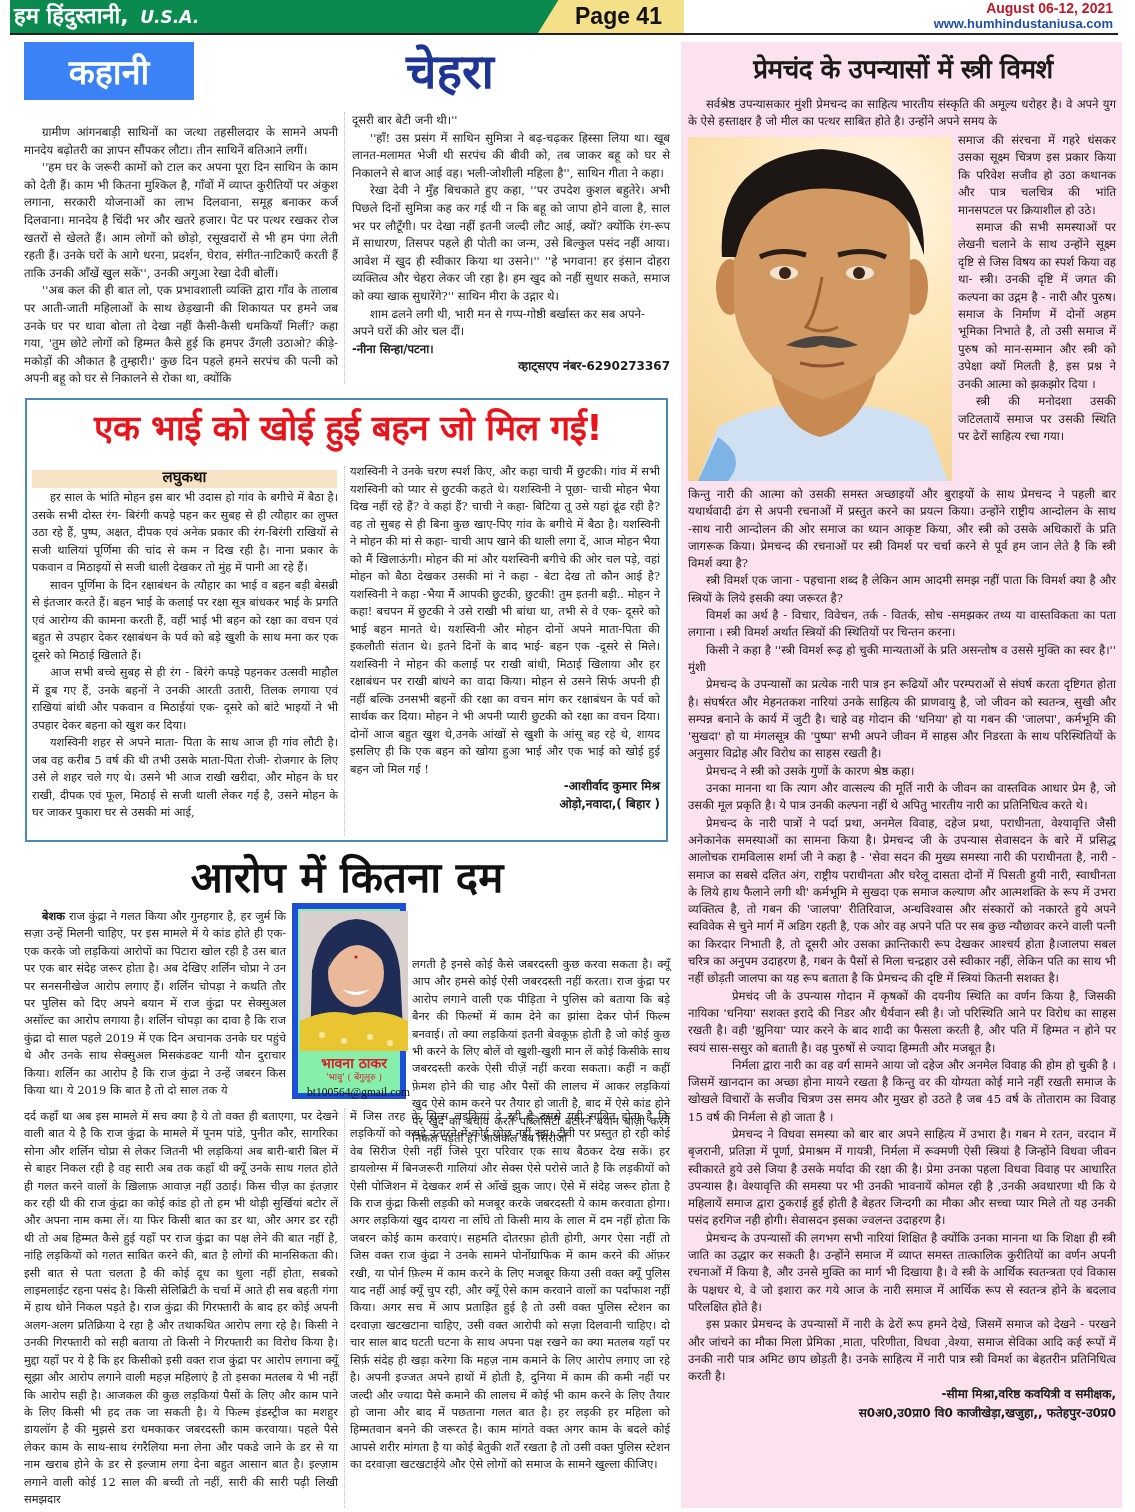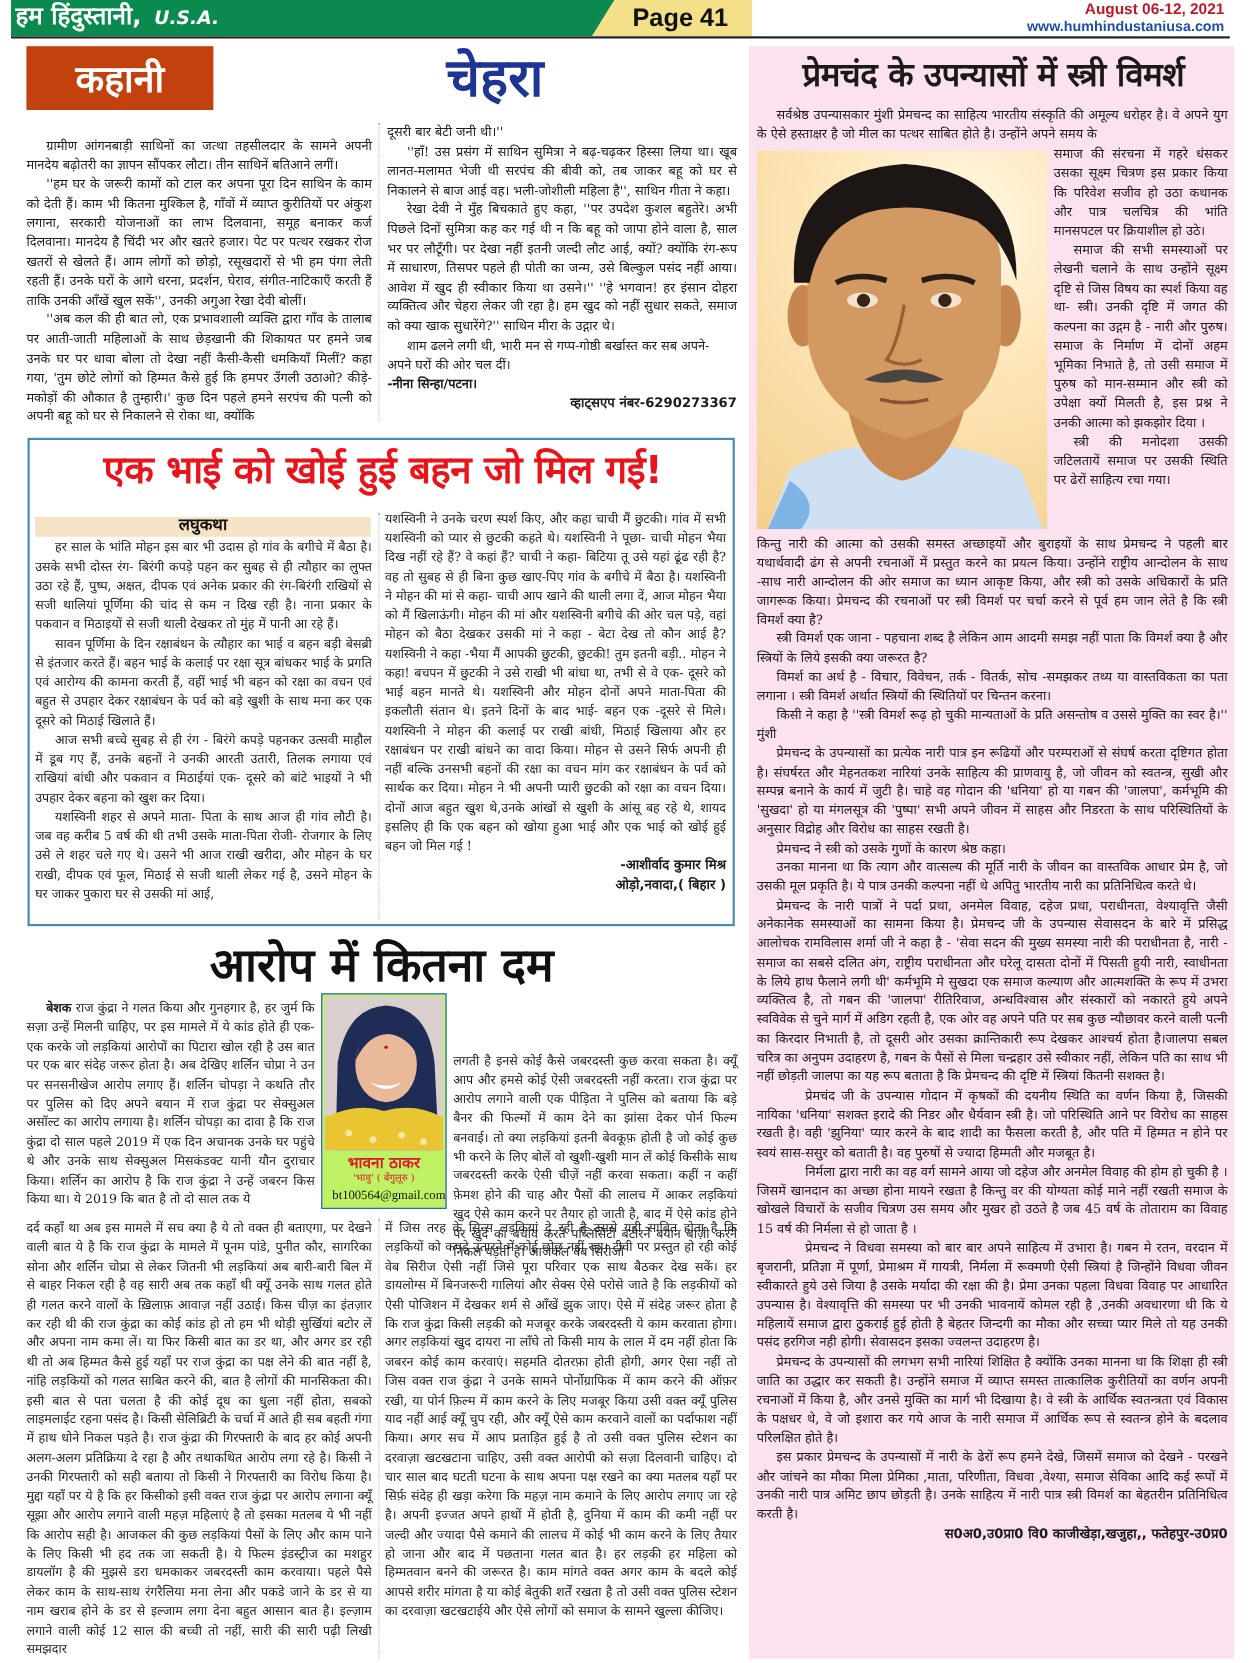--- a/index.html
+++ b/index.html
@@ -13,38 +13,38 @@
   .mast-title { position: absolute; left: 14px; top: 2px; color: #fff; font-family: "DejaVu Sans", sans-serif; font-weight: bold; font-size: 22px; line-height: 28px; white-space: nowrap; }
   .mast-title .usa { font-style: italic; font-size: 17px; margin-left: 4px; }
   .mast-yellow { position: absolute; left: 538px; top: 0; width: 146px; height: 33px; background: #f5e08a;
     clip-path: polygon(14% 0, 100% 0, 100% 100%, 0 100%); }
   .page-no { position: absolute; left: 575px; top: 2px; font-family: "Liberation Sans", sans-serif; font-weight: bold; font-size: 23px; line-height: 28px; color: #111; }
   .mast-line { position: absolute; left: 10px; top: 33px; width: 1108px; height: 2px; background: #222; }
   .date { position: absolute; right: 22px; top: 0; font-family: "Liberation Sans", sans-serif; font-weight: bold; color: #c0182a; font-size: 14px; line-height: 16px; }
   .site { position: absolute; right: 22px; top: 16px; font-family: "Liberation Sans", sans-serif; font-weight: bold; color: #1f4fa8; font-size: 13px; line-height: 16px; }
 
   
-  .kahani-tag { position: absolute; left: 24px; top: 42px; width: 170px; height: 58px; background: #c2410c; color: #fff;
+  .kahani-tag { position: absolute; left: 24px; top: 42px; width: 170px; height: 58px; background: #3b82f6; color: #fff;
     font-size: 34px; font-weight: bold; display: flex; align-items: center; justify-content: center; font-family: "DejaVu Sans", sans-serif; }
   .chehra-title { position: absolute; left: 350px; top: 40px; width: 200px; height: 62px; color: #1f3596; font-family: "DejaVu Sans", sans-serif;
     font-weight: bold; font-size: 48px; line-height: 62px; text-align: center; }
 
   .col { position: absolute; font-size: 11.6px; line-height: 17.6px; text-align: justify; color: #1c1c1c; }
   .col p { text-indent: 18px; }
   .col p.noindent { text-indent: 0; }
   .c1 { left: 24px; top: 112px; width: 314px; margin-top: 12px; }
   .c2 { left: 352px; top: 112px; width: 318px; }
   .sig { text-align: right; font-weight: bold; font-family: "DejaVu Sans", sans-serif; font-size: 12px; text-indent: 0 !important; }
   .sig-inline { display: flex; justify-content: space-between; flex-direction: column; }
   .sig-inline .n { font-weight: bold; font-family: "DejaVu Sans", sans-serif; }
 
   
   .prem-box { position: absolute; left: 681px; top: 42px; width: 441px; height: 1466px; background: #fbe2ee; }
   .prem-title { position: absolute; left: 688px; top: 44px; width: 430px; height: 50px; color: #1a1a1a; font-family: "DejaVu Sans", sans-serif;
-    font-weight: bold; font-size: 30px; line-height: 50px; text-align: center; letter-spacing: -0.5px; white-space: nowrap; }
+    font-weight: bold; font-size: 26px; line-height: 50px; text-align: center; letter-spacing: -0.5px; white-space: nowrap; }
   .prem-intro { position: absolute; left: 688px; top: 96px; width: 428px; font-size: 11.6px; line-height: 17.2px; text-align: justify; }
   .prem-intro p { text-indent: 18px; }
   .portrait { position: absolute; left: 688px; top: 137px; width: 264px; height: 344px; overflow: hidden;
     background: radial-gradient(circle at 70% 20%, #fff8e8 0%, #fde6b8 40%, #f3cf8d 100%); }
   .portrait svg { width: 100%; height: 100%; display: block; }
   .prem-side { position: absolute; left: 958px; top: 132px; width: 158px; font-size: 11.6px; line-height: 17.4px; text-align: justify; }
   .prem-side p { text-indent: 18px; }
   .prem-body { position: absolute; left: 688px; top: 486px; width: 428px; font-size: 11.6px; line-height: 17.3px; text-align: justify; }
   .prem-body p { text-indent: 18px; }
   .prem-body p.deep { text-indent: 44px; }
@@ -56,21 +56,21 @@
     font-weight: bold; font-size: 35px; line-height: 50px; text-align: center; white-space: nowrap; letter-spacing: -0.5px; }
   .lk-band { position: absolute; left: 32px; top: 470px; width: 305px; height: 18px; background: #f6e3c5; }
   .lk-label { position: absolute; left: 32px; top: 466px; width: 305px; text-align: center; font-weight: bold; font-family: "DejaVu Sans", sans-serif; font-size: 15px; line-height: 22px; color: #111; }
   .lk1 { left: 32px; top: 489px; width: 306px; font-size: 11.4px; line-height: 17.5px; }
   .lk2 { left: 350px; top: 463px; width: 310px; font-size: 11.4px; line-height: 17.5px; }
 
   
   .aarop-title { position: absolute; left: 24px; top: 850px; width: 646px; height: 56px; color: #111; font-family: "DejaVu Sans", sans-serif;
     font-weight: bold; font-size: 42px; line-height: 56px; text-align: center; }
   .ar1 { left: 24px; top: 908px; width: 262px; font-size: 11.4px; line-height: 17.4px; }
-  .ar-photo { position: absolute; left: 292px; top: 903px; width: 114px; height: 196px; border: 1px solid #1d4ed8; background: #bef264; }
+  .ar-photo { position: absolute; left: 292px; top: 903px; width: 114px; height: 196px; border: 6px solid #1d4ed8; background: #86efac; }
   .ar-photo .pic { position: absolute; left: 2px; top: 2px; width: 108px; height: 140px; overflow: hidden; background: #ddd5d2; }
   .ar-photo .pic svg { width: 100%; height: 100%; display: block; }
   .ar-name { position: absolute; left: 0; top: 146px; width: 112px; text-align: center; color: #d81e2a; font-family: "DejaVu Sans", sans-serif; font-weight: bold; font-size: 14px; line-height: 16px; }
   .ar-alias { position: absolute; left: 0; top: 163px; width: 112px; text-align: center; color: #d81e2a; font-size: 9px; line-height: 11px; }
   .ar-email { position: absolute; left: 0; top: 175px; width: 112px; text-align: right; color: #111; font-family: "Liberation Serif", serif; font-size: 11.5px; line-height: 16px; }
   .ar2 { left: 412px; top: 908px; width: 258px; font-size: 11.4px; line-height: 17.4px; margin-top: 48px; }
   .ar3 { left: 24px; top: 1108px; width: 314px; font-size: 11.4px; line-height: 17.4px; }
   .ar4 { left: 350px; top: 1108px; width: 320px; font-size: 11.4px; line-height: 17.4px; }
   .col-sep { position: absolute; width: 0; border-left: 1px dotted #bbb; }
   b.lead { font-weight: bold; }
@@ -162,20 +162,21 @@
   <p>किसी ने कहा है ''स्त्री विमर्श रूढ़ हो चुकी मान्यताओं के प्रति असन्तोष व उससे मुक्ति का स्वर है।'' मुंशी</p>
   <p>प्रेमचन्द के उपन्यासों का प्रत्येक नारी पात्र इन रूढियों और परम्पराओं से संघर्ष करता दृष्टिगत होता है। संघर्षरत और मेहनतकश नारियां उनके साहित्य की प्राणवायु है, जो जीवन को स्वतन्त्र, सुखी और सम्पन्न बनाने के कार्य में जुटी है। चाहे वह गोदान की 'धनिया' हो या गबन की 'जालपा', कर्मभूमि की 'सुखदा' हो या मंगलसूत्र की 'पुष्पा' सभी अपने जीवन में साहस और निडरता के साथ परिस्थितियों के अनुसार विद्रोह और विरोध का साहस रखती है।</p>
   <p>प्रेमचन्द ने स्त्री को उसके गुणों के कारण श्रेष्ठ कहा।</p>
   <p>उनका मानना था कि त्याग और वात्सल्य की मूर्ति नारी के जीवन का वास्तविक आधार प्रेम है, जो उसकी मूल प्रकृति है। ये पात्र उनकी कल्पना नहीं थे अपितु भारतीय नारी का प्रतिनिधित्व करते थे।</p>
   <p>प्रेमचन्द के नारी पात्रों ने पर्दा प्रथा, अनमेल विवाह, दहेज प्रथा, पराधीनता, वेश्यावृत्ति जैसी अनेकानेक समस्याओं का सामना किया है। प्रेमचन्द जी के उपन्यास सेवासदन के बारे में प्रसिद्ध आलोचक रामविलास शर्मा जी ने कहा है - 'सेवा सदन की मुख्य समस्या नारी की पराधीनता है, नारी - समाज का सबसे दलित अंग, राष्ट्रीय पराधीनता और घरेलू दासता दोनों में पिसती हुयी नारी, स्वाधीनता के लिये हाथ फैलाने लगी थी' कर्मभूमि मे सुखदा एक समाज कल्याण और आत्मशक्ति के रूप में उभरा व्यक्तित्व है, तो गबन की 'जालपा' रीतिरिवाज, अन्धविश्वास और संस्कारों को नकारते हुये अपने स्वविवेक से चुने मार्ग में अडिग रहती है, एक ओर वह अपने पति पर सब कुछ न्यौछावर करने वाली पत्नी का किरदार निभाती है, तो दूसरी ओर उसका क्रान्तिकारी रूप देखकर आश्चर्य होता है।जालपा सबल चरित्र का अनुपम उदाहरण है, गबन के पैसों से मिला चन्द्रहार उसे स्वीकार नहीं, लेकिन पति का साथ भी नहीं छोड़ती जालपा का यह रूप बताता है कि प्रेमचन्द की दृष्टि में स्त्रियां कितनी सशक्त है।</p>
   <p class="deep">प्रेमचंद जी के उपन्यास गोदान में कृषकों की दयनीय स्थिति का वर्णन किया है, जिसकी नायिका 'धनिया' सशक्त इरादे की निडर और धैर्यवान स्त्री है। जो परिस्थिति आने पर विरोध का साहस रखती है। वही 'झुनिया' प्यार करने के बाद शादी का फैसला करती है, और पति में हिम्मत न होने पर स्वयं सास-ससुर को बताती है। वह पुरुषों से ज्यादा हिम्मती और मजबूत है।</p>
   <p class="deep">निर्मला द्वारा नारी का वह वर्ग सामने आया जो दहेज और अनमेल विवाह की होम हो चुकी है । जिसमें खानदान का अच्छा होना मायने रखता है किन्तु वर की योग्यता कोई माने नहीं रखती समाज के खोखले विचारों के सजीव चित्रण उस समय और मुखर हो उठते है जब 45 वर्ष के तोताराम का विवाह 15 वर्ष की निर्मला से हो जाता है ।</p>
   <p class="deep">प्रेमचन्द ने विधवा समस्या को बार बार अपने साहित्य में उभारा है। गबन मे रतन, वरदान में बृजरानी, प्रतिज्ञा में पूर्णा, प्रेमाश्रम में गायत्री, निर्मला में रूक्मणी ऐसी स्त्रियां है जिन्होंने विधवा जीवन स्वीकारते हुये उसे जिया है उसके मर्यादा की रक्षा की है। प्रेमा उनका पहला विधवा विवाह पर आधारित उपन्यास है। वेश्यावृत्ति की समस्या पर भी उनकी भावनायें कोमल रही है ,उनकी अवधारणा थी कि ये महिलायें समाज द्वारा ठुकराई हुई होती है बेहतर जिन्दगी का मौका और सच्चा प्यार मिले तो यह उनकी पसंद हरगिज नही होगी। सेवासदन इसका ज्वलन्त उदाहरण है।</p>
   <p>प्रेमचन्द के उपन्यासों की लगभग सभी नारियां शिक्षित है क्योंकि उनका मानना था कि शिक्षा ही स्त्री जाति का उद्धार कर सकती है। उन्होंने समाज में व्याप्त समस्त तात्कालिक कुरीतियों का वर्णन अपनी रचनाओं में किया है, और उनसे मुक्ति का मार्ग भी दिखाया है। वे स्त्री के आर्थिक स्वतन्त्रता एवं विकास के पक्षधर थे, वे जो इशारा कर गये आज के नारी समाज में आर्थिक रूप से स्वतन्त्र होने के बदलाव परिलक्षित होते है।</p>
   <p>इस प्रकार प्रेमचन्द के उपन्यासों में नारी के ढेरों रूप हमने देखे, जिसमें समाज को देखने - परखने और जांचने का मौका मिला प्रेमिका ,माता, परिणीता, विधवा ,वेश्या, समाज सेविका आदि कई रूपों में उनकी नारी पात्र अमिट छाप छोड़ती है। उनके साहित्य में नारी पात्र स्त्री विमर्श का बेहतरीन प्रतिनिधित्व करती है।</p>
+  <p class="prem-sig">-सीमा मिश्रा,वरिष्ठ कवयित्री व समीक्षक,</p>
   <p class="prem-sig">स0अ0,उ0प्रा0 वि0 काजीखेड़ा,खजुहा,, फतेहपुर-उ0प्र0</p>
 </div>
 
 <div class="lk-box"></div>
 <div class="lk-title">एक भाई को खोई हुई बहन जो मिल गई!</div>
 <div class="lk-band"></div>
 <div class="lk-label">लघुकथा</div>
 
 <div class="col lk1">
   <p>हर साल के भांति मोहन इस बार भी उदास हो गांव के बगीचे में बैठा है। उसके सभी दोस्त रंग- बिरंगी कपड़े पहन कर सुबह से ही त्यौहार का लुफ्त उठा रहे हैं, पुष्प, अक्षत, दीपक एवं अनेक प्रकार की रंग-बिरंगी राखियों से सजी थालियां पूर्णिमा की चांद से कम न दिख रही है। नाना प्रकार के पकवान व मिठाइयों से सजी थाली देखकर तो मुंह में पानी आ रहे हैं।</p>

